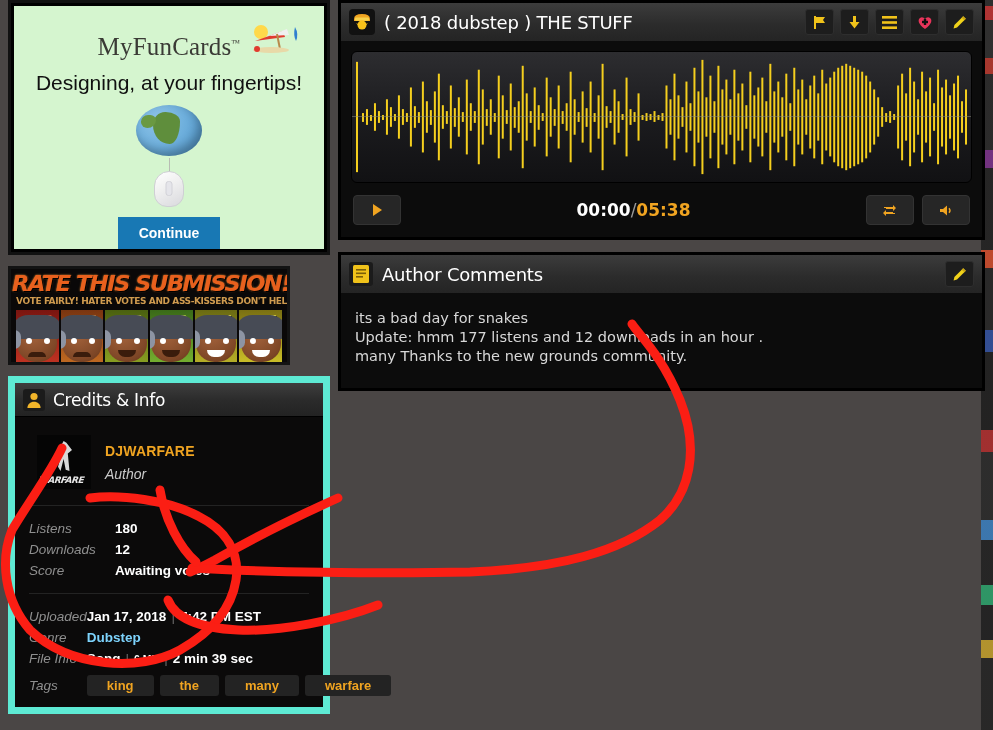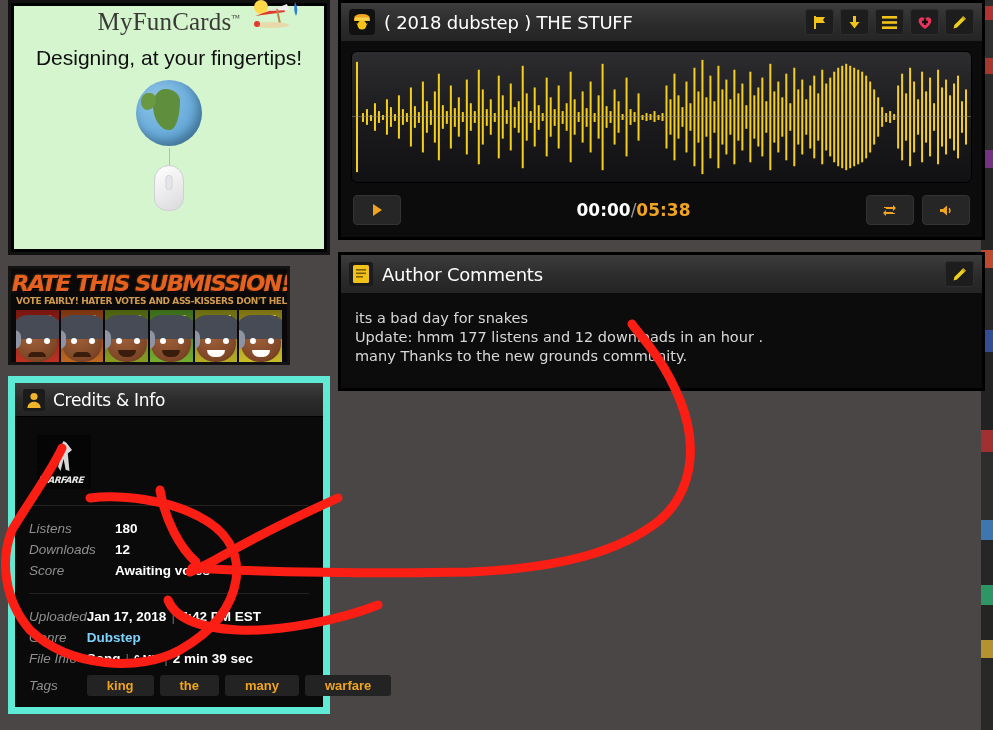--- a/index.html
+++ b/index.html
@@ -18,21 +18,21 @@
     border: 3px solid #111;
     background: #000;
     padding: 3px;
     width: 322px; height: 255px;
   }
   .ad-inner {
     width: 100%; height: 100%;
     background: #d5f5cf;
     position: relative;
     display: flex; flex-direction: column; align-items: center;
-    padding-top: 2px;
+    padding-top: 27px;
   }
   .ad-brand { font-family: "Liberation Serif", serif; font-size: 25px; color: #3a3a35; letter-spacing: .2px; position: relative; }
   .ad-brand .tm { font-size: 9px; vertical-align: super; }
   .beach {
     position: absolute; right: -62px; top: -8px; width: 56px; height: 30px;
   }
   .ad-tag { font-size: 21px; color: #101010; margin-top: 10px; font-weight: 400; }
   .globe {
     width: 66px; height: 66px; border-radius: 50%;
     margin-top: 10px;
@@ -250,20 +250,21 @@
             <path d="M30 9 L33 24" stroke="#b98a4a" stroke-width="2" fill="none"></path>
             <ellipse cx="24" cy="25" rx="18" ry="3" fill="#e8d9a8"></ellipse>
             <circle cx="10" cy="24" r="3" fill="#e03b2f"></circle>
             <path d="M48 2 Q52 9 49 16 Q46 10 48 2" fill="#2f7fd0"></path>
           </svg>
         </div>
         <div class="ad-tag">Designing, at your fingertips!</div>
         <div class="globe"></div>
         <div class="mouse-line"></div>
         <div class="mouse"></div>
+        <button class="continue-btn">Continue</button>
       </div>
     </div>
 
     <div class="rate-box">
       <div class="rate-title">RATE THIS SUBMISSION!</div>
       <div class="rate-sub">VOTE FAIRLY! HATER VOTES AND ASS-KISSERS DON'T HELP ANYBODY.</div>
       <div class="faces">
         <div class="face" style="background:linear-gradient(180deg,#7a1510,#c03322)">
           <span class="num" style="color:#ff5a33">0</span>
           <div class="head">
@@ -335,20 +336,24 @@
               <path d="M2.4 17c0-3.8 3-6.2 6.6-6.2s6.6 2.4 6.6 6.2z" fill="#f0b42a"></path>
             </svg>
         </span>
         <span class="ptitle">Credits &amp; Info</span>
       </div>
       <div class="credits-body">
         <div class="author-row">
           <div class="author-thumb">
             <span class="fig"></span>
             <span class="wm">WARFARE</span>
+          </div>
+          <div>
+            <div class="author-name">DJWARFARE</div>
+            <div class="author-role">Author</div>
           </div>
         </div>
 
         <div class="divider"></div>
 
         <table class="info-table">
           <tbody>
               <tr>
             <td class="info-k">Listens</td>
             <td class="info-v">180</td>

